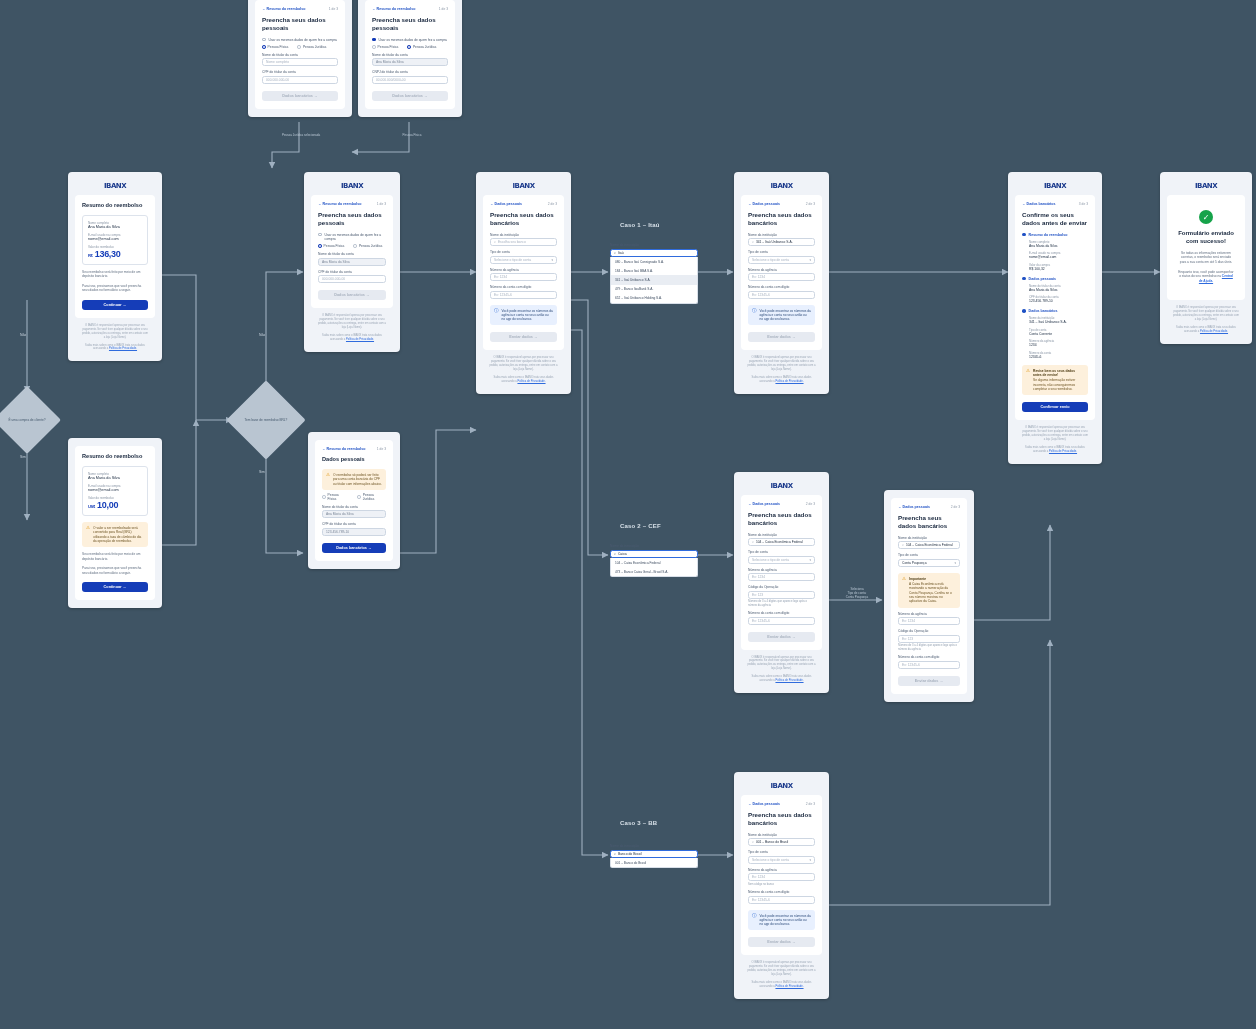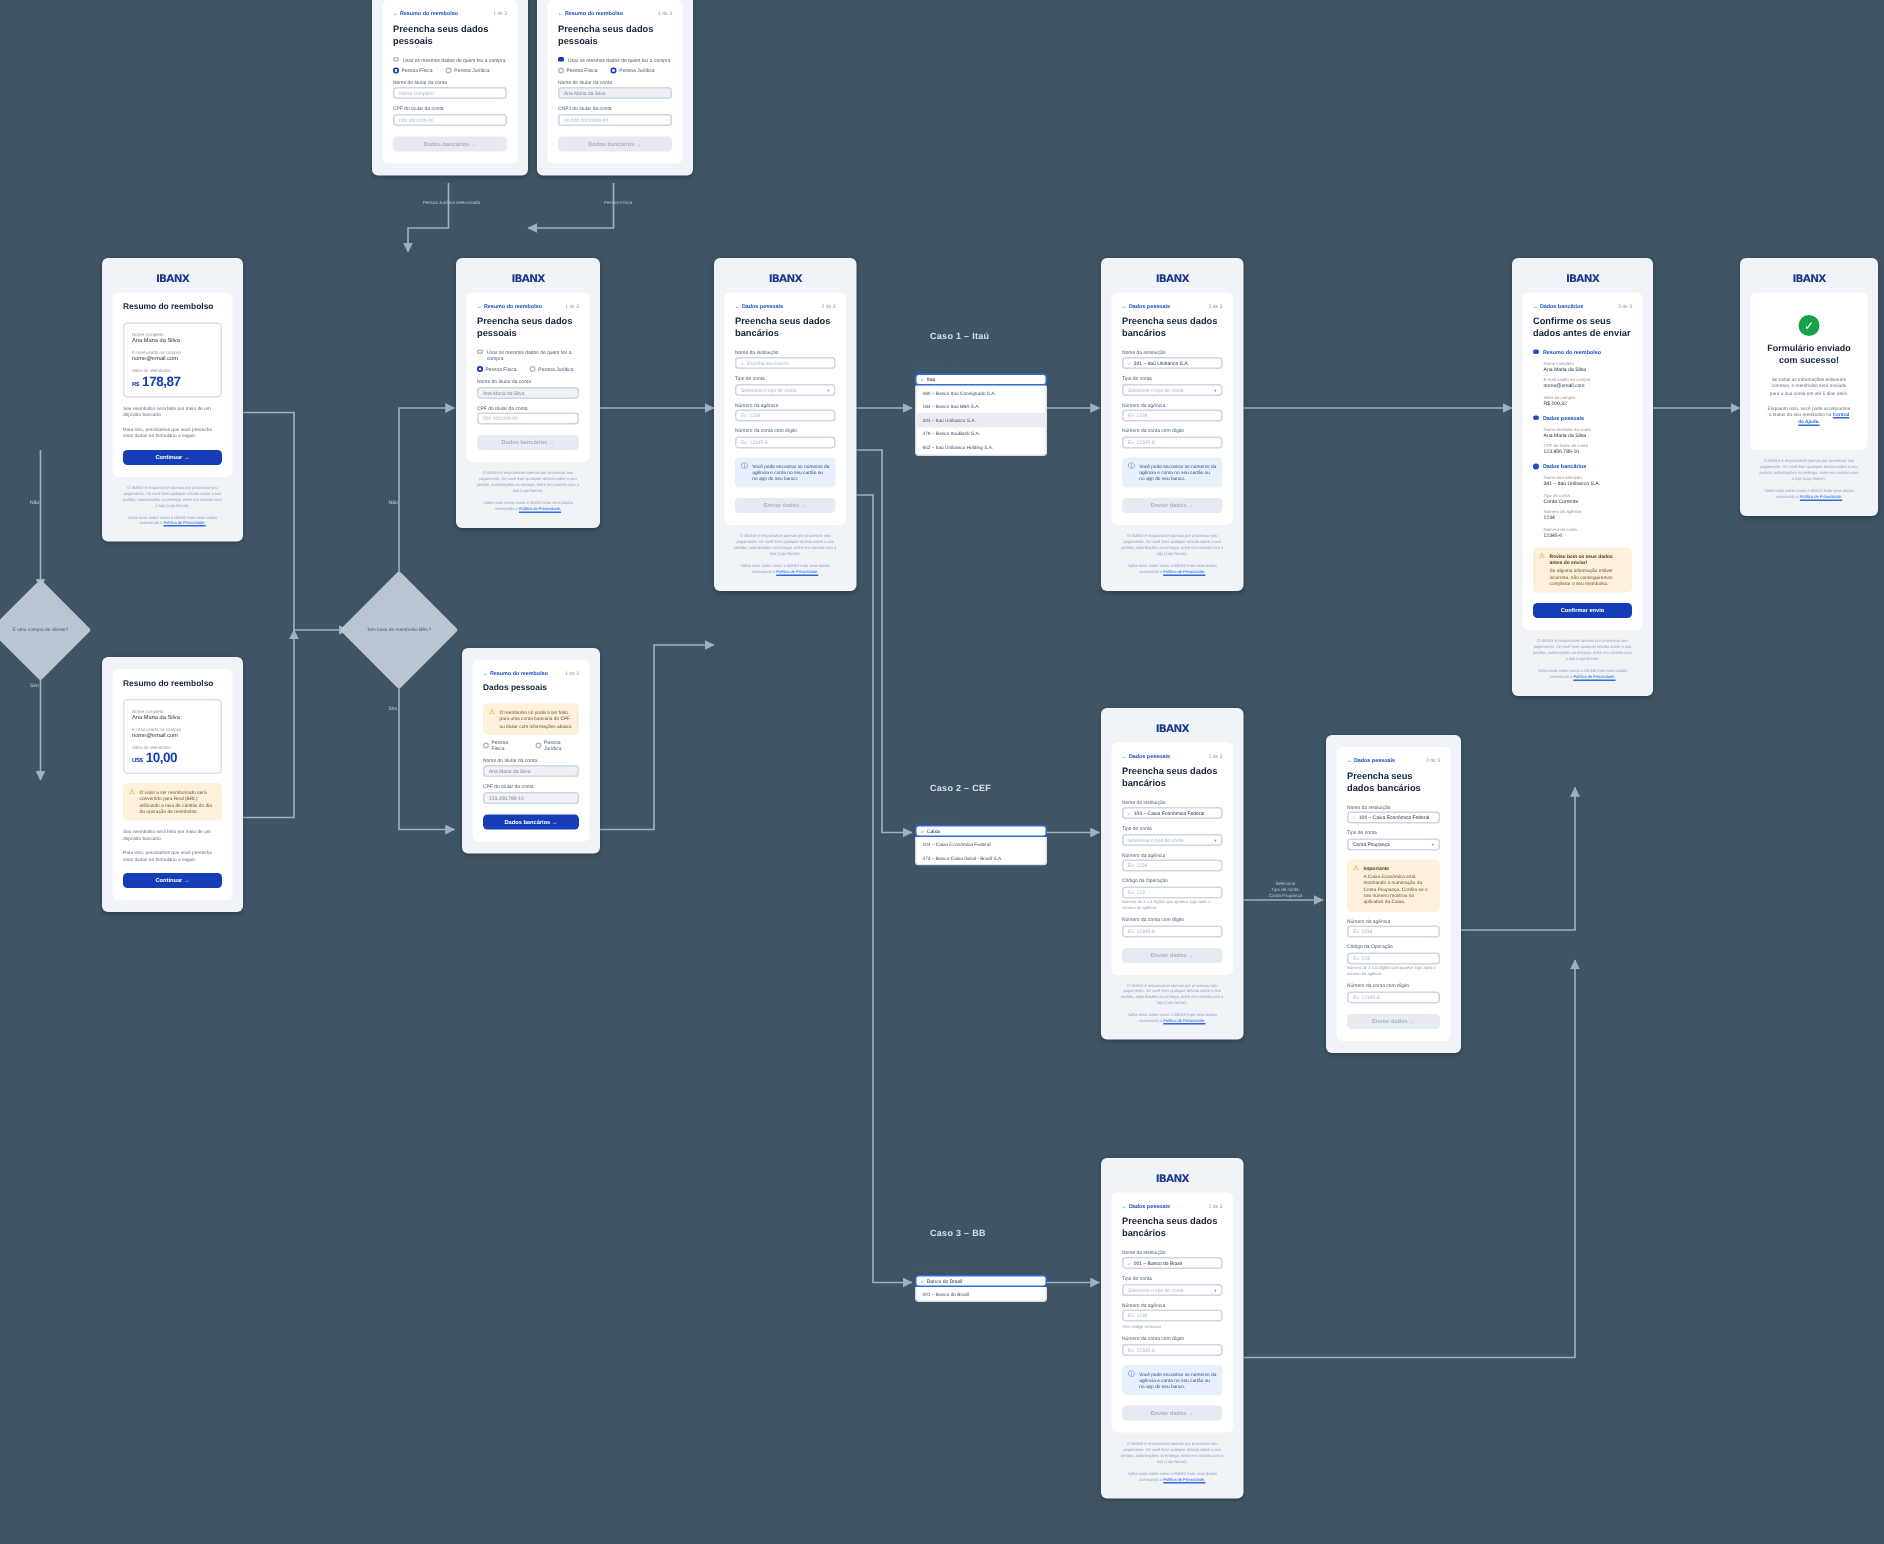--- a/index.html
+++ b/index.html
@@ -249,21 +249,21 @@
 <div class="screen" style="left:68px; top:172px; width:94px;">
   <div class="brand">IBANX</div>
   <div class="card">
     <h2 class="title sm">Resumo do reembolso</h2>
     <div class="sumbox">
       <div class="sumlabel">Nome completo</div>
       <div class="sumval">Ana Maria da Silva</div>
       <div class="sumlabel">E-mail usado na compra</div>
       <div class="sumval">nome@email.com</div>
       <div class="sumlabel">Valor do reembolso</div>
-      <div class="money"><small>R$</small> <span>178,87</span></div>
+      <div class="money"><small>R$</small> <span>136,30</span></div>
     </div>
     <div class="para">Seu reembolso será feito por meio de um depósito bancário.</div>
     <div class="para">Para isso, precisamos que você preencha seus dados no formulário a seguir.</div>
     <div class="btn">Continuar  →</div>
   </div>
   <div class="legal">
     <p>O IBANX é responsável apenas por processar seu pagamento. Se você tiver qualquer dúvida sobre o seu pedido, autorizações ou entrega, entre em contato com a loja (Loja Nome).</p>
     <p><span>Saiba mais sobre como o IBANX trata seus dados acessando a</span> <a>Política de Privacidade.</a></p>
   </div>
 </div>

